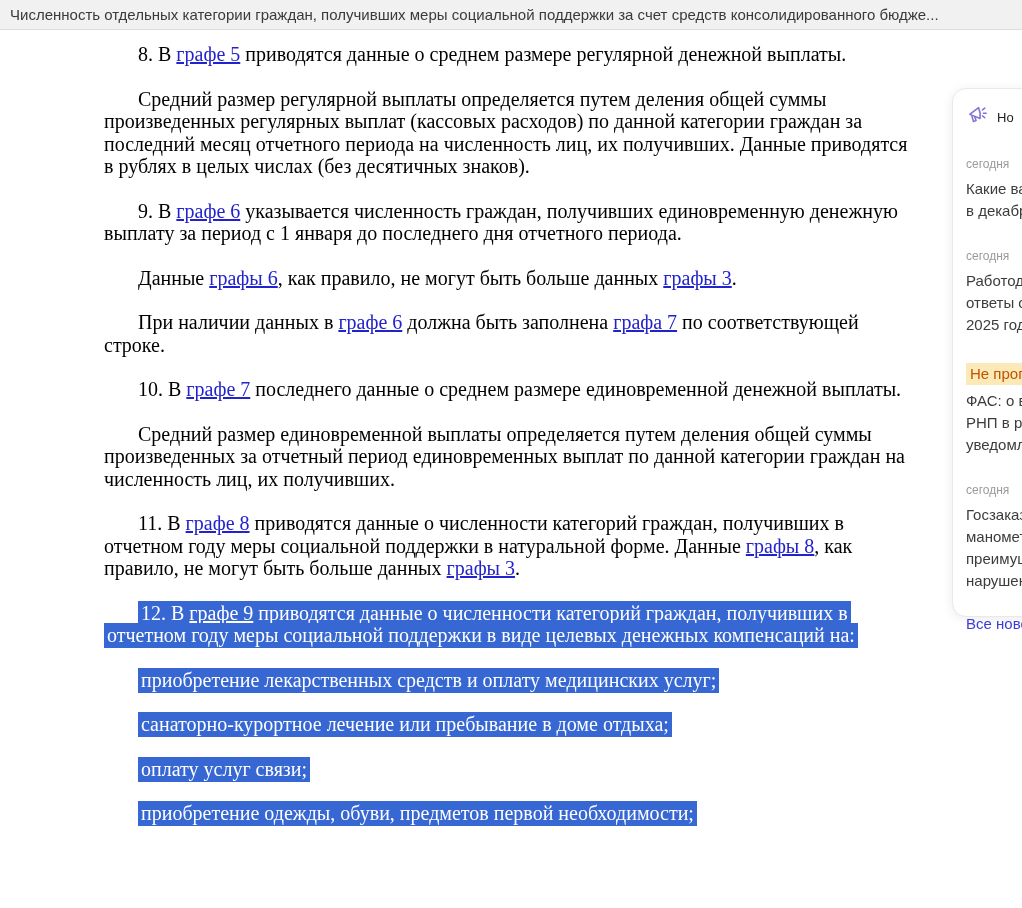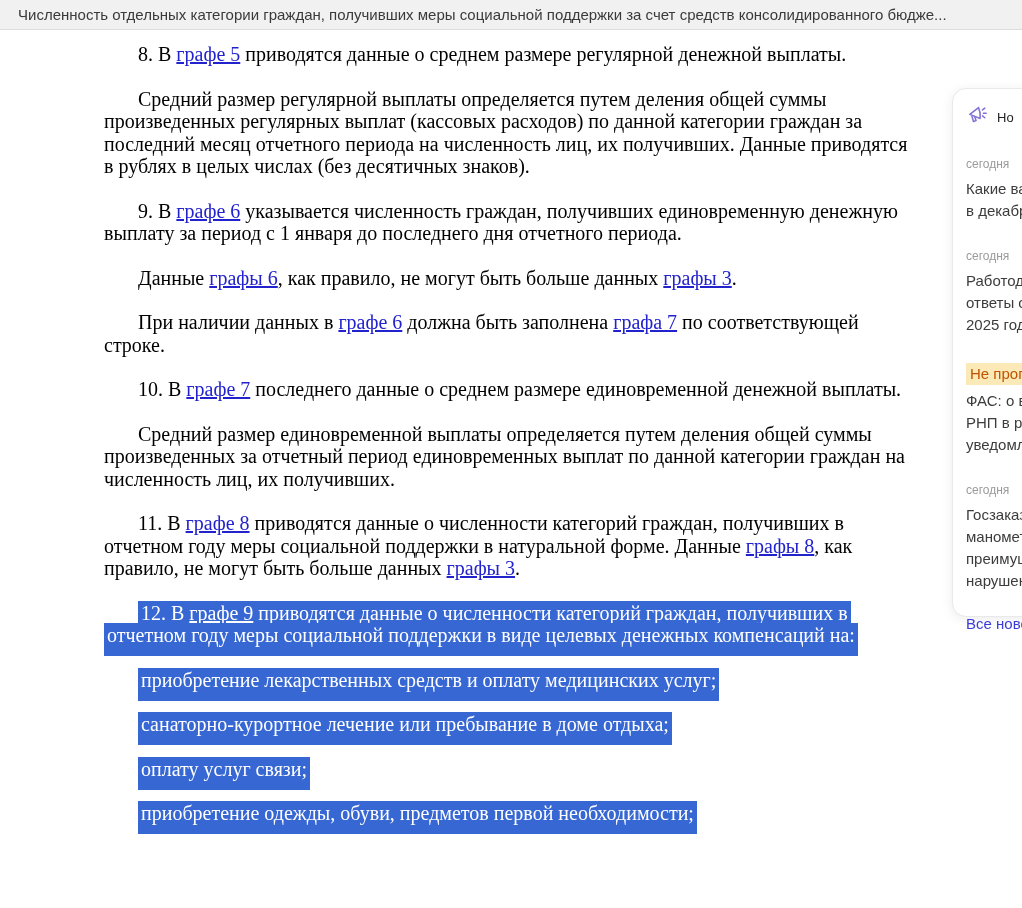--- a/index.html
+++ b/index.html
@@ -2,36 +2,36 @@
 <html><head>
 <meta charset="utf-8">
 <style>
   * { margin:0; padding:0; box-sizing:border-box; }
   html,body { width:1022px; height:908px; overflow:hidden; background:#fff; }
   body { position:relative; font-family:"Liberation Serif", serif; }
 
   
   .titlebar {
     height:30px; background:#f1f1f1; border-bottom:1px solid #dcdcdc;
-    display:flex; align-items:center; padding:0 18px;
+    display:flex; align-items:center; padding:0 10px;
     font-family:"Liberation Sans", sans-serif; font-size:15px; color:#3a3a3a;
     white-space:nowrap; overflow:hidden;
   }
 
   
   .doc {
     width:812px; margin-left:104px; padding-top:13px;
     font-size:20px; line-height:22.5px; color:#000;
   }
   .doc p { margin-top:22px; text-indent:34px; }
   .doc p:first-child { margin-top:0; }
   .doc a { color:#2323cd; text-decoration:underline; cursor:pointer; }
 
   .hl {
-    background:#3767d3; color:#fff; padding:1px 3px 10px 3px;
+    background:#3767d3; color:#fff; padding:1px 3px 2px 3px;
     -webkit-box-decoration-break:clone; box-decoration-break:clone;
   }
   .hl a { color:#fff; }
 
   
   .news-panel {
     position:absolute; left:952px; top:88px; width:230px; height:529px;
     background:#fff; border:1px solid #e9e9e9; border-radius:14px;
     box-shadow:0 2px 12px rgba(0,0,0,.08);
     font-family:"Liberation Sans", sans-serif;

